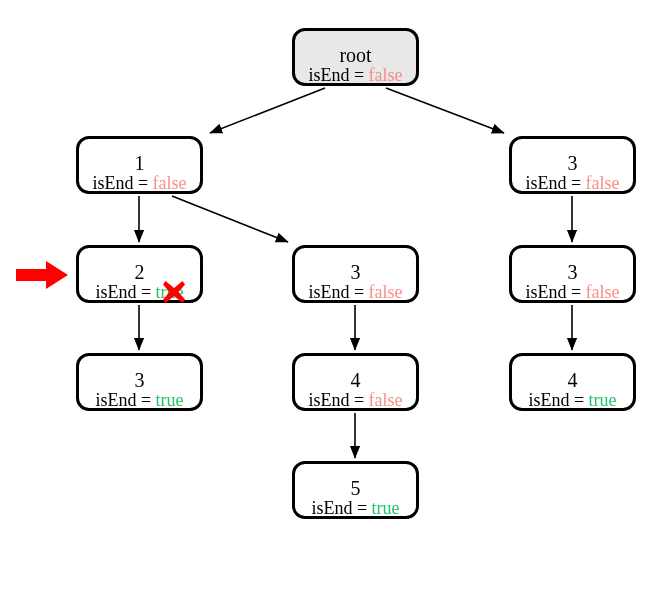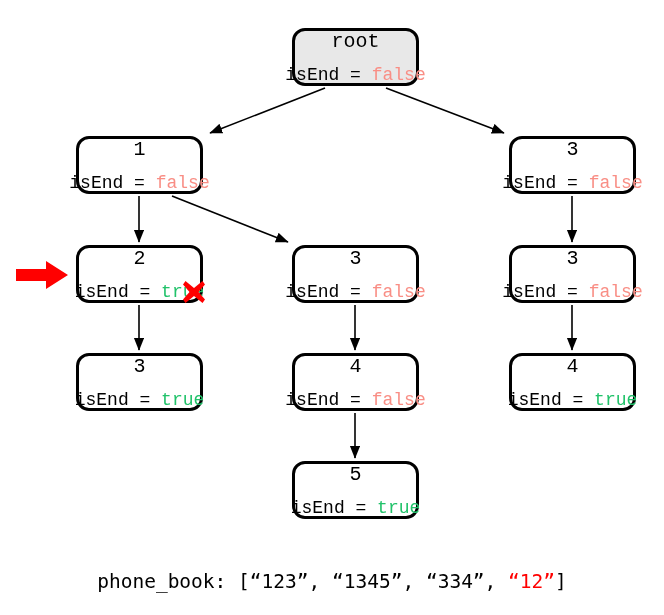--- a/index.html
+++ b/index.html
@@ -33,22 +33,22 @@
 
   .node {
     position: absolute;
     box-sizing: border-box;
     border: 3px solid #000000;
     border-radius: 13px;
     background: #ffffff;
     display: flex;
     flex-direction: column;
     align-items: center;
-    justify-content: space-between;
-    font-family: Liberation Mono, monospace;
+    justify-content: flex-end;
+    font-family: Liberation Serif, serif;
     z-index: 2;
   }
   .node.shaded {
     background: #e8e8e8;
   }
 
   .node-title {
     font-size: 20px;
     line-height: 22px;
     color: #000000;
@@ -161,15 +161,14 @@
       <div class="node" style="left: 509px; top: 353px; width: 127px; height: 58px;">
         <div class="node-title">4</div>
         <div class="node-sub"><span>isEnd = </span><span class="val-true">true</span></div>
       </div>
     </div>
 
   <svg class="pointer-arrow" id="pointer-arrow" viewBox="0 0 52 28" style="left: 16px; top: 261px; width: 52px; height: 28px;">
     <path d="M0,8 L30,8 L30,0 L52,14 L30,28 L30,20 L0,20 Z" fill="#ff0000"></path>
   </svg>
 
-  <div class="caption" id="caption" style="top: 570px;"><span>phone_book: [“123”, “1345”, “334”, </span><span class="hl">“12”</span><span>]</span></div>
 
 </div>
 
 </body></html>

